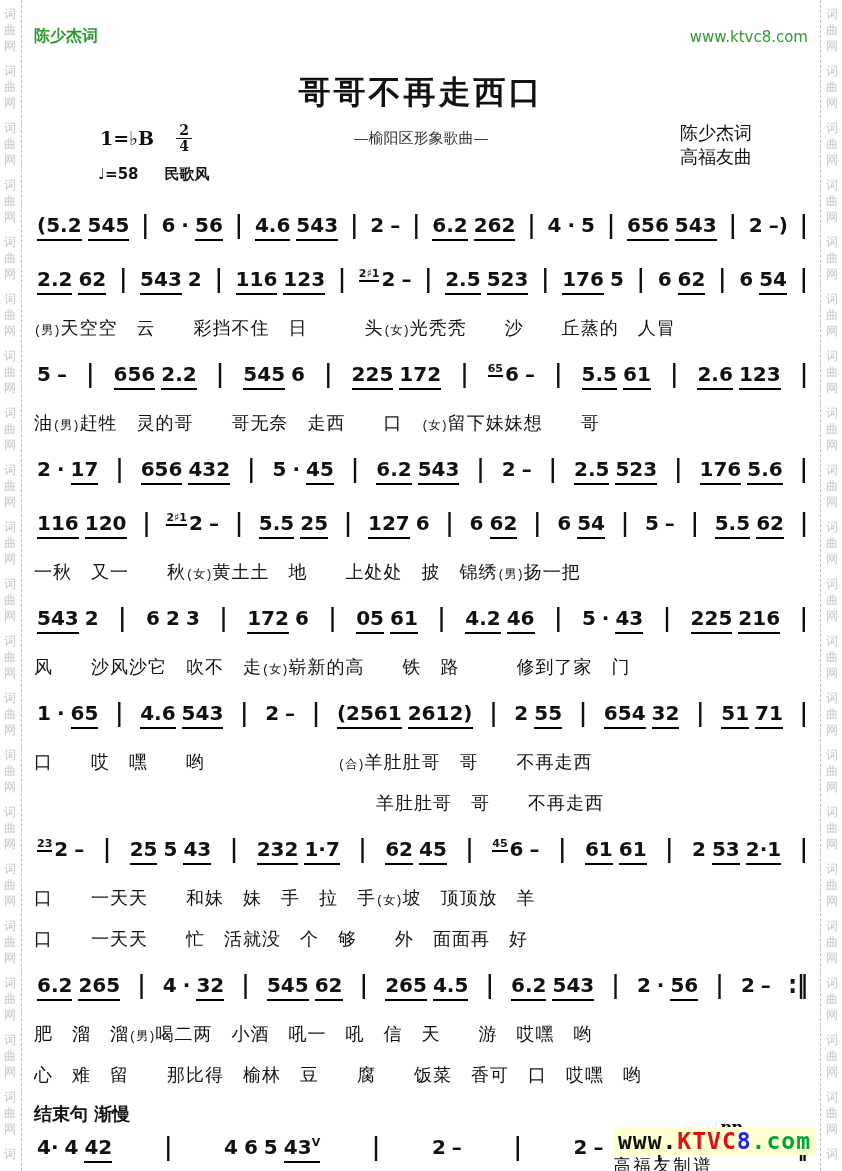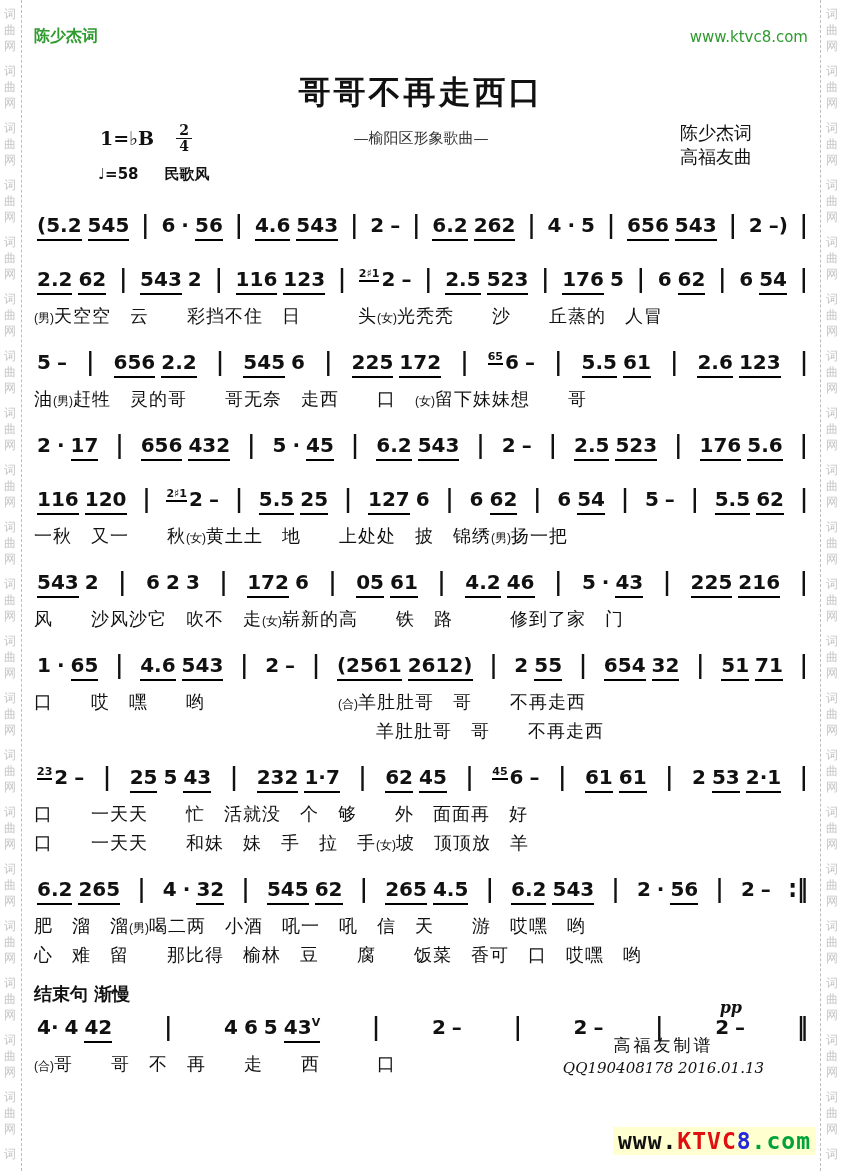--- a/index.html
+++ b/index.html
@@ -34,21 +34,21 @@
 
   .systems{margin-top:2px;}
   .system{position:relative;margin-top:15px;}
   .music{display:flex;justify-content:space-between;align-items:baseline;font-weight:bold;font-size:20px;white-space:nowrap;padding:6px 0 4px 0;}
   .ms{display:inline-block;}
   .tk{display:inline-block;margin:0 3px;padding-bottom:2px;line-height:1.15;}
   .tk.bm{border-bottom:2px solid #000;}
   .bar{font-size:22px;font-weight:bold;transform:scaleY(1.15);}
   .g{font-size:11px;vertical-align:top;border-bottom:2px solid #000;margin-right:2px;letter-spacing:0;}
   sup.br{font-size:11px;vertical-align:super;}
-  .lyr{font-family:Liberation Sans, sans-serif;font-size:18px;letter-spacing:1px;margin-top:5px;white-space:pre;overflow:hidden;}
+  .lyr{font-family:Liberation Mono, monospace;font-size:18px;letter-spacing:1px;margin-top:17px;white-space:pre;overflow:hidden;}
   .lyr .sm{font-size:12px;letter-spacing:0;}
   .sys-label{display:block;font-size:18px;font-weight:bold;margin-bottom:2px;}
   .dyn{position:absolute;right:66px;top:16px;font-family:"DejaVu Serif",serif;font-style:italic;font-weight:bold;font-size:16px;}
   .credits{position:absolute;right:44px;top:52px;text-align:center;z-index:3;}
   .credits .engraver{font-family:"DejaVu Serif",serif;font-size:17px;letter-spacing:3px;}
   .credits .qq{font-family:"DejaVu Serif",serif;font-style:italic;font-size:15px;margin-top:2px;}
   .sys-ending{padding-bottom:46px;}
 
   .logo{position:absolute;right:26px;bottom:16px;z-index:3;background:#ffffcf;padding:1px 5px;
         font-family:"DejaVu Sans Mono",monospace;font-weight:bold;font-size:23px;letter-spacing:1px;}
@@ -362,22 +362,22 @@
           <span class="bar">|</span>
           <span class="ms"><span class="tk bm"><span>62</span></span><span class="tk bm"><span>45</span></span></span>
           <span class="bar">|</span>
           <span class="ms"><span class="tk"><span class="g">45</span><span>6</span></span><span class="tk"><span>–</span></span></span>
           <span class="bar">|</span>
           <span class="ms"><span class="tk bm"><span>61</span></span><span class="tk bm"><span>61</span></span></span>
           <span class="bar">|</span>
           <span class="ms"><span class="tk"><span>2</span></span><span class="tk bm"><span>53</span></span><span class="tk bm"><span>2·1</span></span></span>
           <span class="bar">|</span>
         </div>
+        <div class="lyr">口　　一天天　　和妹　妹　手　拉　手<span class="sm">(女)</span>坡　顶顶放　羊</div>
         <div class="lyr">口　　一天天　　忙　活就没　个　够　　外　面面再　好</div>
-        <div class="lyr">口　　一天天　　和妹　妹　手　拉　手<span class="sm">(女)</span>坡　顶顶放　羊</div>
       </div>
       <div class="system">
         <div class="music">
           <span class="ms"><span class="tk bm"><span>6.2</span></span><span class="tk bm"><span>265</span></span></span>
           <span class="bar">|</span>
           <span class="ms"><span class="tk"><span>4</span></span><span class="tk"><span>·</span></span><span class="tk bm"><span>32</span></span></span>
           <span class="bar">|</span>
           <span class="ms"><span class="tk bm"><span>545</span></span><span class="tk bm"><span>62</span></span></span>
           <span class="bar">|</span>
           <span class="ms"><span class="tk bm"><span>265</span></span><span class="tk bm"><span>4.5</span></span></span>

